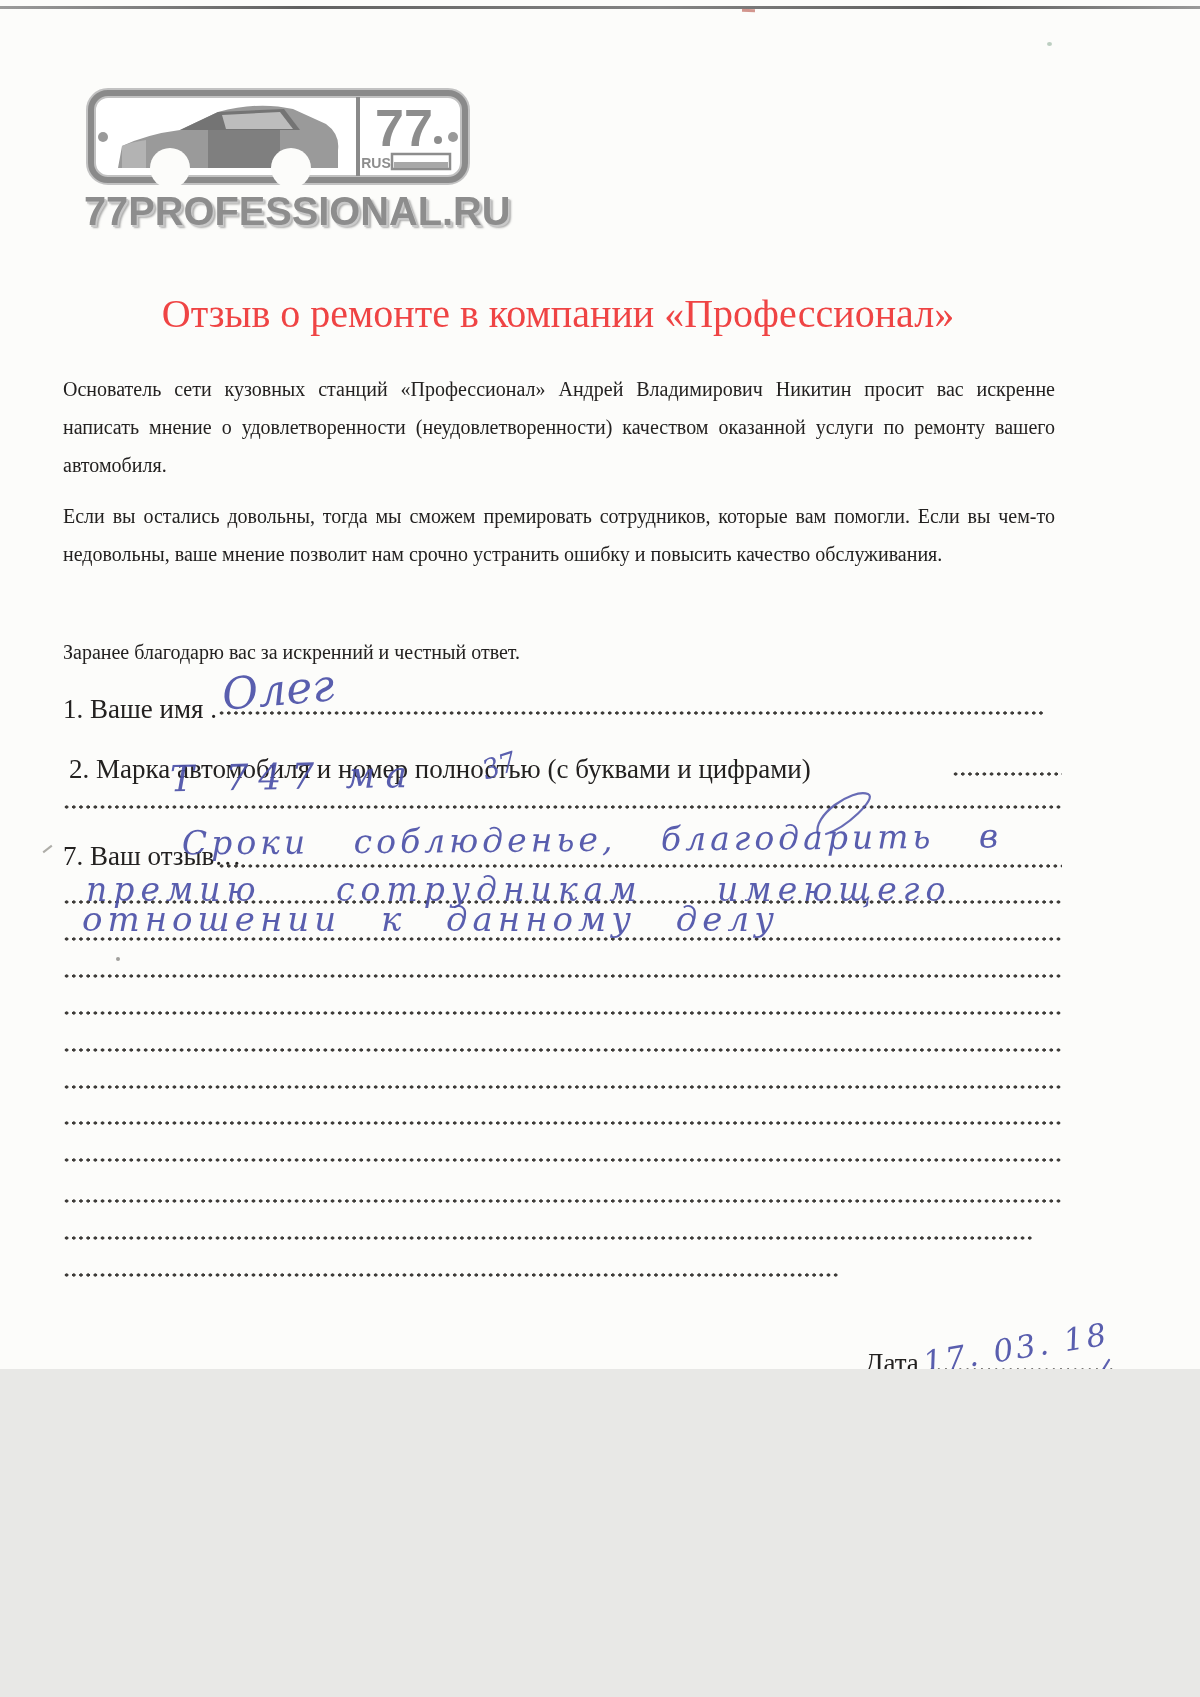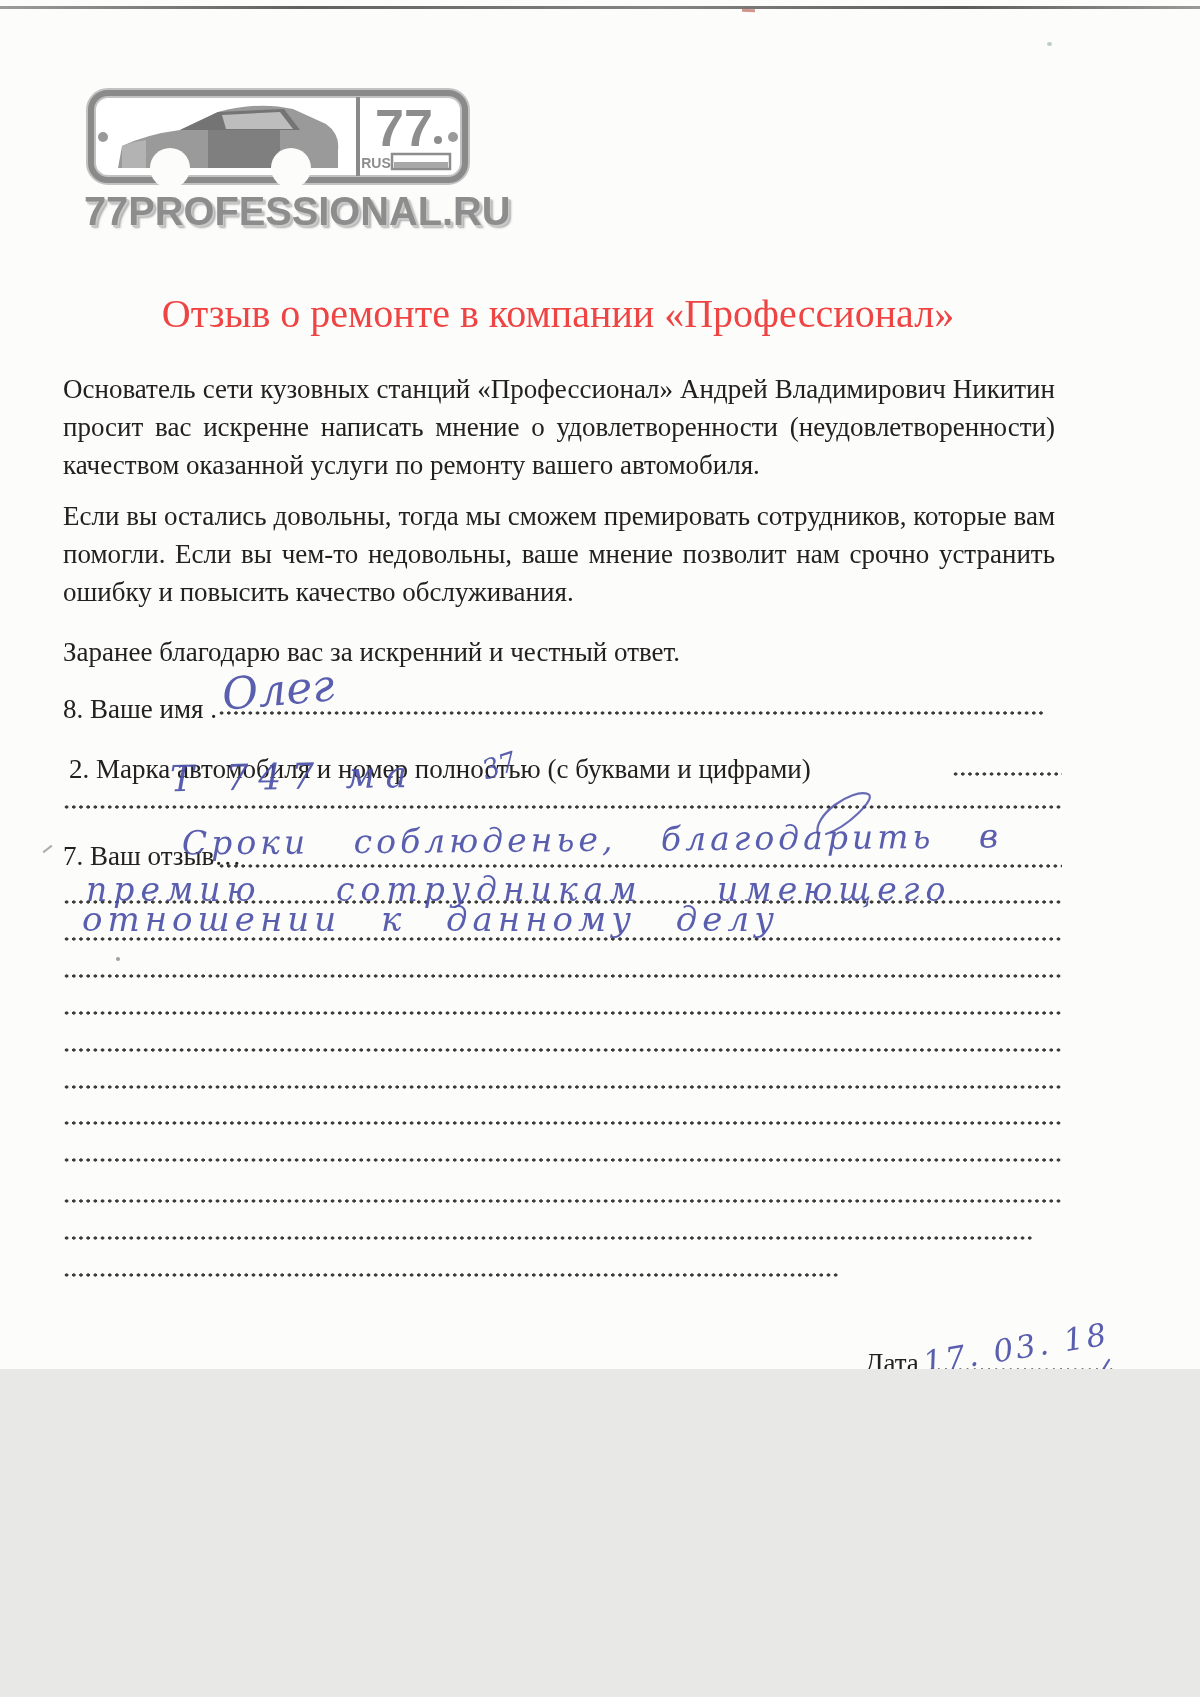--- a/index.html
+++ b/index.html
@@ -32,21 +32,21 @@
     text-shadow:1.5px 1.5px 0 #c9c9c9, 3px 3px 2px rgba(110,110,110,.55);
     white-space:nowrap;
   }
 
   .title{
     position:absolute; left:63px; top:292px; width:990px;
     font-size:40px; line-height:44px; text-align:center; color:#ef4444; white-space:nowrap;
   }
   .para{
     position:absolute; left:63px; width:992px;
-    font-size:27px; line-height:38px; text-align:justify;
+    font-size:20px; line-height:38px; text-align:justify;
   }
   .p1{top:370px;} .p2{top:497px;} .p3{top:633px; text-align:left;}
 
   .qlabel{position:absolute; font-size:27px; white-space:nowrap;}
   .q1{left:63px; top:694px;}
   .q2{left:69px; top:754px;}
   .q3{left:63px; top:841px;}
 
   .dotline{
     position:absolute; height:8px;
@@ -105,21 +105,21 @@
     <rect x="306" y="66" width="58" height="15" fill="#ffffff" stroke="#8d8d8d" stroke-width="2.5"></rect>
     <rect x="308" y="74" width="54" height="6" fill="#a8a8a8"></rect>
   </svg>
   <div class="logo-site">77PROFESSIONAL.RU</div>
 
   <div class="title">Отзыв о ремонте в компании «Профессионал»</div>
   <div class="para p1">Основатель сети кузовных станций «Профессионал» Андрей Владимирович Никитин просит вас искренне написать мнение о удовлетворенности (неудовлетворенности) качеством оказанной услуги по ремонту вашего автомобиля.</div>
   <div class="para p3">Заранее благодарю вас за искренний и честный ответ.</div>
   <div class="para p2">Если вы остались довольны, тогда мы сможем премировать сотрудников, которые вам помогли. Если вы чем-то недовольны, ваше мнение позволит нам срочно устранить ошибку и повысить качество обслуживания.</div>
 
-  <div class="qlabel q1">8. Ваше имя .</div>
+  <div class="qlabel q1">1. Ваше имя .</div>
   <div class="dotline" style="left:218px; top:709px; width:827px;"></div>
   <div class="hand hand-name">Олег</div>
 
   <div class="qlabel q2">2. Марка автомобиля и номер полностью (с буквами и цифрами)</div>
   <div class="dotline" style="left:952px; top:770px; width:110px;"></div>
   <div class="dotline" style="left:63px; top:803px; width:999px;"></div>
   <div class="hand hand-plate">Т 747 ма</div>
   <div class="hand hand-region">37</div>
   <svg class="strayloop" width="70" height="56" viewBox="0 0 70 56">
     <path d="M8,50 C2,32 42,4 58,10 C68,14 36,44 16,50" fill="none" stroke="#4c51a8" stroke-width="2.2" stroke-linecap="round" opacity=".85"></path>

